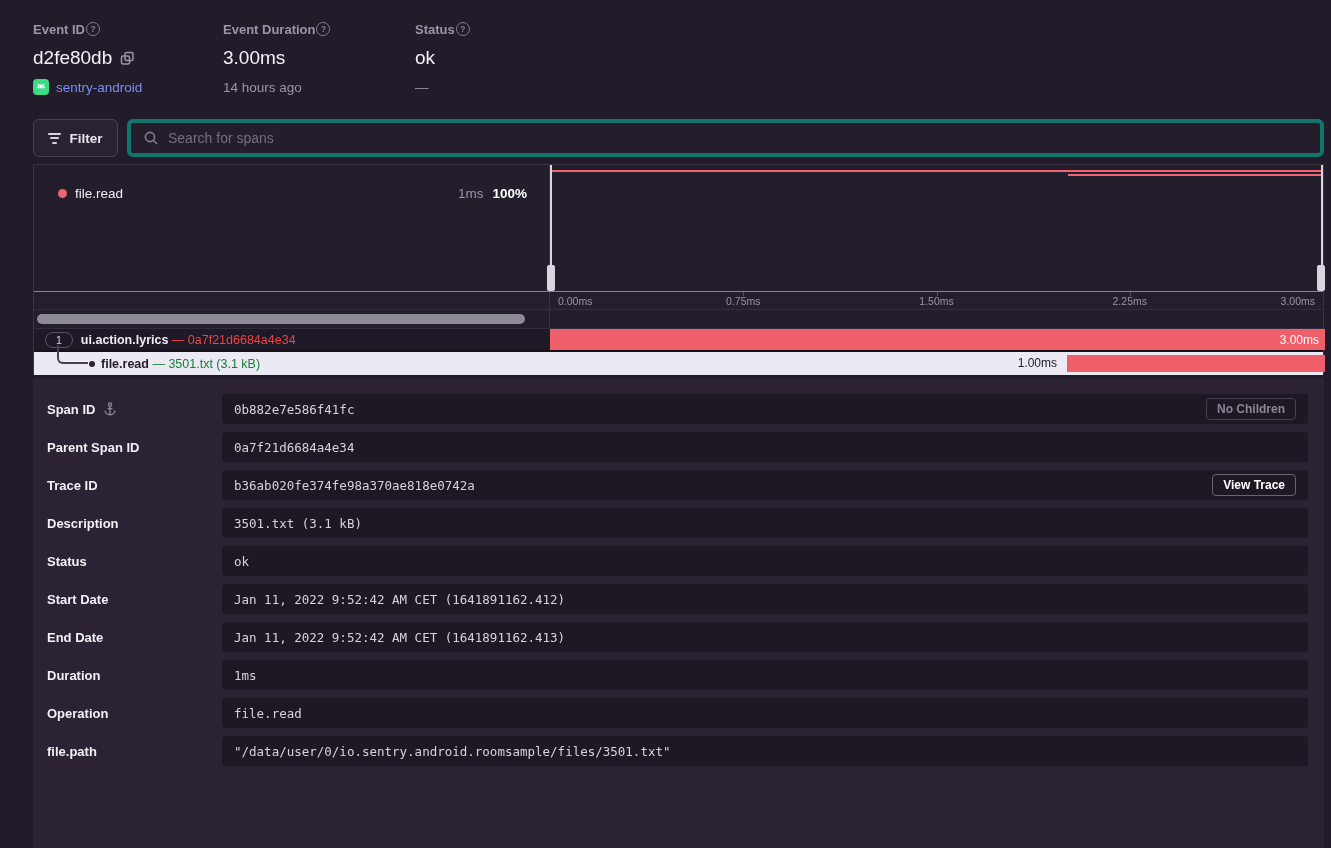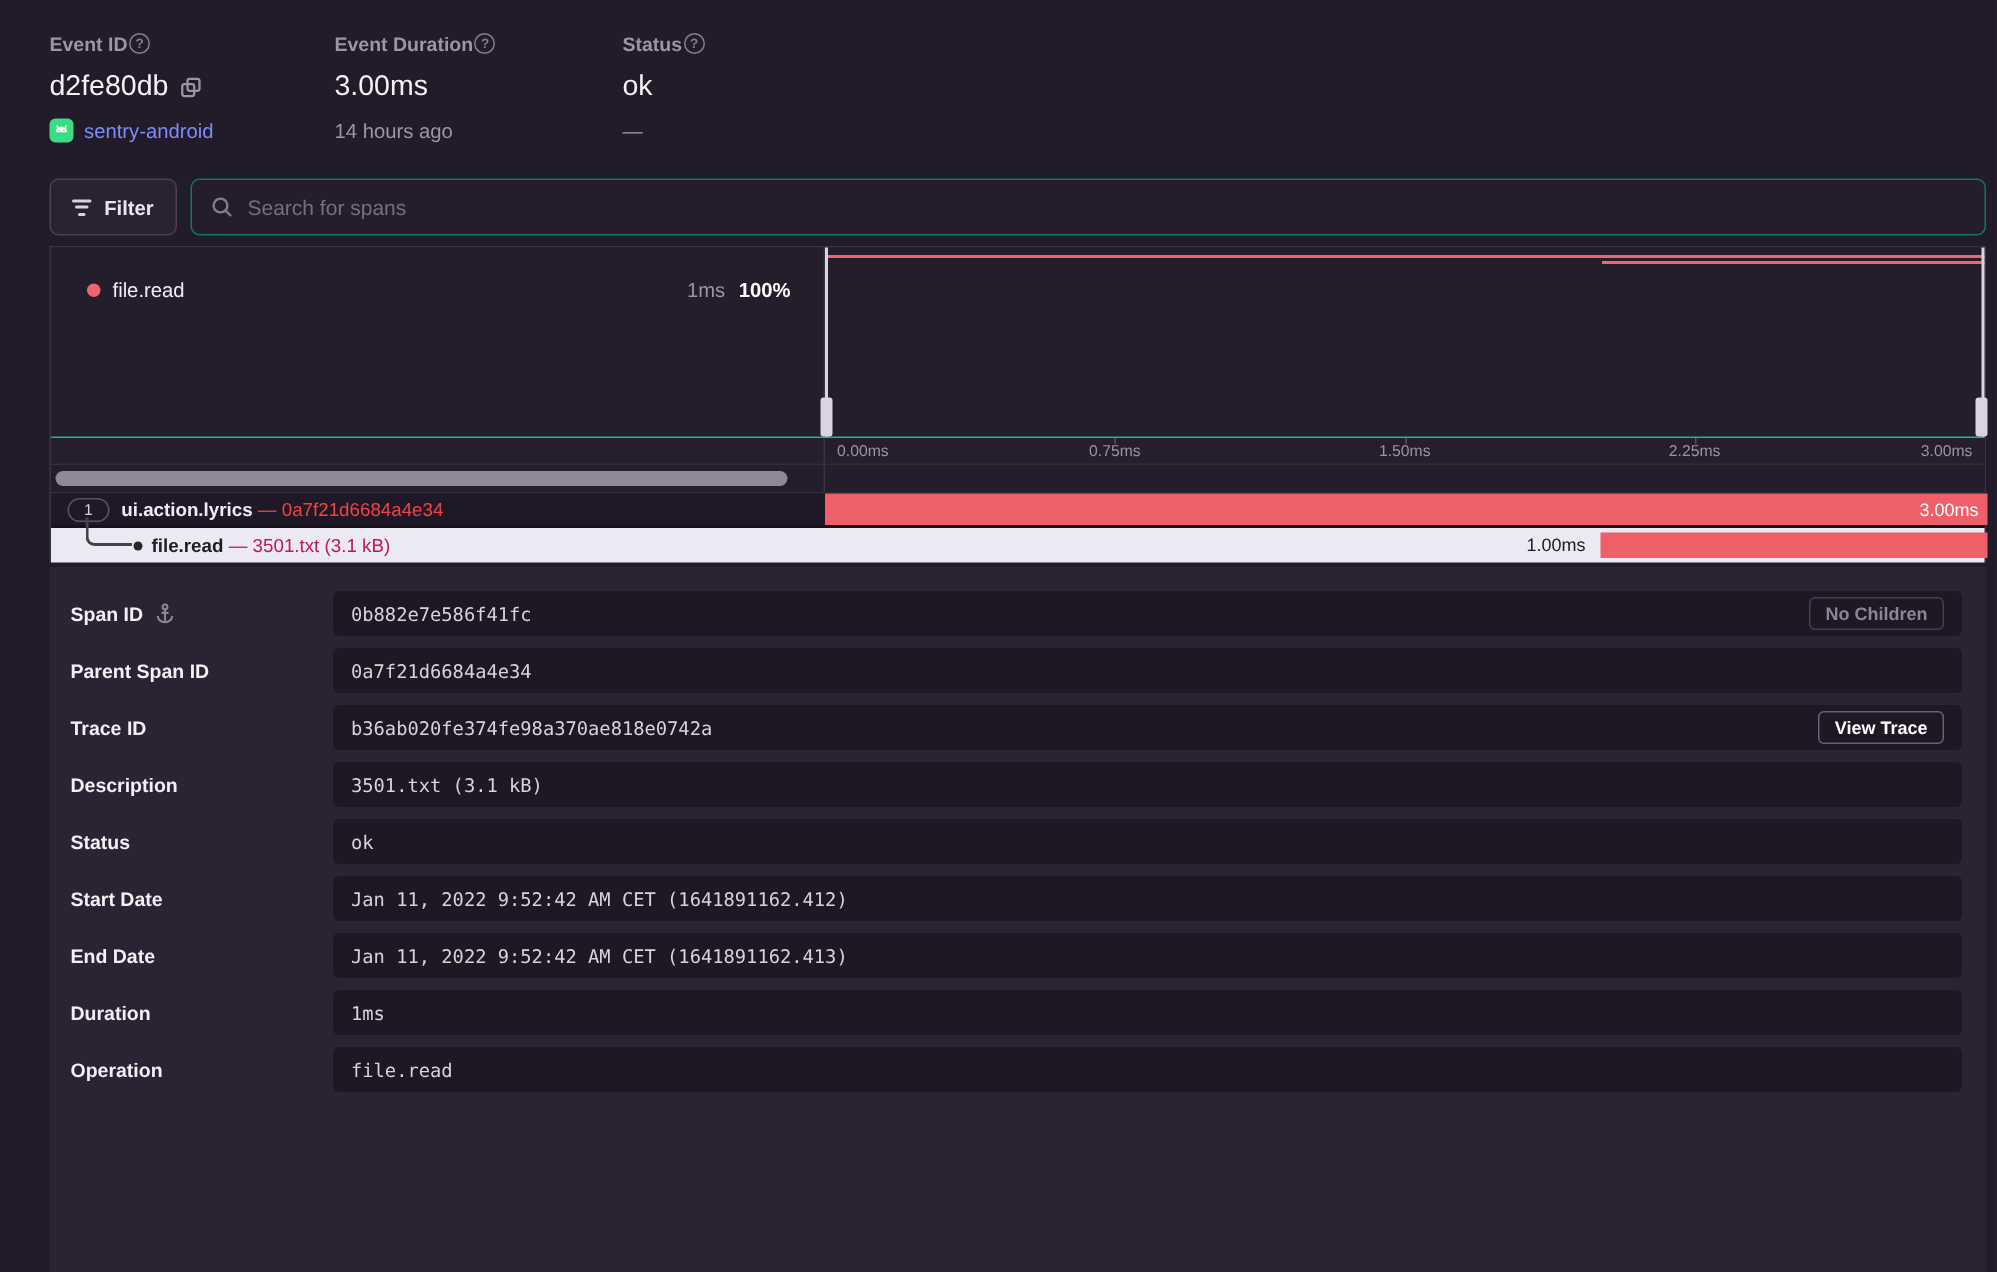--- a/index.html
+++ b/index.html
@@ -41,21 +41,21 @@
     background: #2a2232; display: flex; align-items: center; justify-content: center;
     gap: 8px; cursor: pointer;
   }
   .filter-btn span.txt { font-size: 13.5px; font-weight: bold; color: #e9e5ee; }
   .filter-icon { display: inline-flex; flex-direction: column; gap: 2.5px; align-items: center; }
   .filter-icon i { display: block; height: 2px; border-radius: 1px; background: #d8d2de; }
   .filter-icon i:nth-child(1) { width: 13px; }
   .filter-icon i:nth-child(2) { width: 9px; }
   .filter-icon i:nth-child(3) { width: 5px; }
   .search-box {
-    flex: 1; height: 38px; border: 1px solid #0f766e; border-radius: 6px;
+    flex: 1; height: 38px; border: 4px solid #0f766e; border-radius: 6px;
     background: #251d2c; display: flex; align-items: center; padding: 0 12px; gap: 9px;
   }
   .search-box input {
     flex: 1; background: transparent; border: none; outline: none;
     font-size: 14px; color: #e9e5ee; font-family: "Liberation Sans", sans-serif;
   }
   .search-box input::placeholder { color: #766d80; }
 
   
   .trace { position: absolute; top: 164px; left: 33px; width: 1291px; border: 1px solid #3a3344; border-bottom: none; }
@@ -97,21 +97,21 @@
   .span-row.light { background: #ebe9f1; }
   .count-badge {
     margin-left: 11px; height: 16px; padding: 0 10px; border: 1px solid #5a5263; border-radius: 8px;
     font-size: 10.5px; color: #d8d2de; display: inline-flex; align-items: center; background: transparent;
   }
   .span-title { margin-left: 8px; font-size: 12.5px; white-space: nowrap; }
   .span-title .op { font-weight: bold; color: #f0ecf4; }
   .span-title .suffix { color: #ef4444; }
   .span-row.light .span-title { margin-left: 0; position: absolute; left: 67px; }
   .span-row.light .op { color: #211a28; }
-  .span-row.light .suffix { color: #be185d; text-align: center; }
+  .span-row.light .suffix { color: #15803d; text-align: center; }
   .stub { position: absolute; left: 23px; bottom: 0; height: 5px; border-left: 2px solid #473f52; }
   .connector {
     position: absolute; left: 23px; top: -3px; width: 31px; height: 15px;
     border-left: 2px solid #473f52; border-bottom: 2px solid #473f52; border-bottom-left-radius: 6px;
   }
   .conn-dot { position: absolute; left: 55px; top: 9px; width: 6px; height: 6px; border-radius: 50%; background: #2b2333; }
   .bar1 {
     position: absolute; left: 516px; top: 0; width: 775px; height: 21px; background: #ee5f69;
     display: flex; align-items: center; justify-content: flex-end; padding-right: 6px;
   }
@@ -372,15 +372,23 @@
 
   <div class="drow">
     <span class="dlabel">
         <span>Operation</span>
       </span>
     <div class="dvalue">
         <span>file.read</span>
       </div>
   </div>
 
+  <div class="drow">
+    <span class="dlabel">
+        <span>file.path</span>
+      </span>
+    <div class="dvalue">
+        <span>"/data/user/0/io.sentry.android.roomsample/files/3501.txt"</span>
+      </div>
+  </div>
 
 
 </div>
 
 </body></html>

